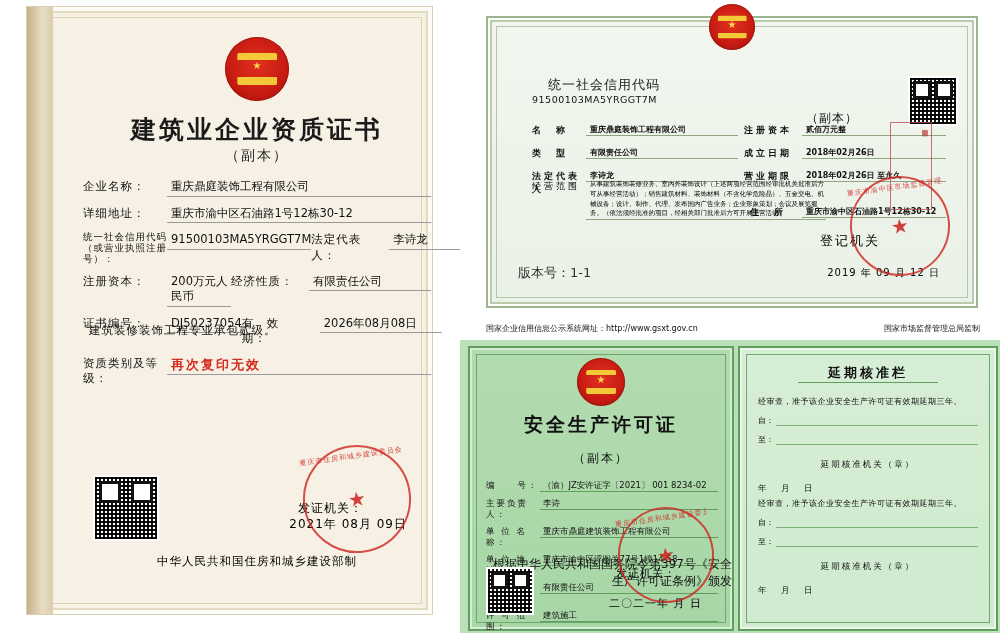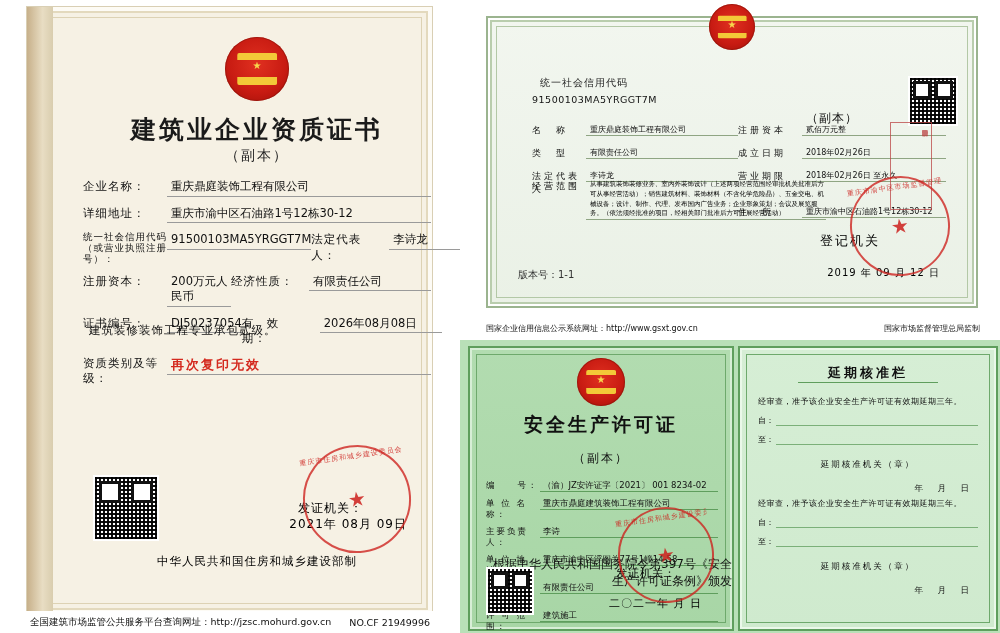--- a/index.html
+++ b/index.html
@@ -295,22 +295,22 @@
   }
   .lic-sub {
     position: absolute;
     right: 118px; top: 92px;
     font-size: 12px;
     letter-spacing: 1px;
     color: #111;
   }
   .lic-creditlabel {
     position: absolute;
-    left: 52px; top: 58px;
-    font-size: 10px;
+    left: 60px; top: 58px;
+    font-size: 13px;
     letter-spacing: 1px;
     color: #222;
   }
   .lic-creditno {
     position: absolute;
     left: 44px; top: 76px;
     font-size: 9.5px;
     letter-spacing: .5px;
     color: #111;
   }
@@ -323,40 +323,41 @@
     position: absolute;
     left: 44px; top: 106px;
     right: 30px;
     font-size: 8px;
     color: #111;
   }
   .lic-line {
     display: flex;
     margin-bottom: 10px;
     align-items: flex-start;
+    font-weight: bold;
   }
   .lic-line .k {
     width: 54px;
     flex: 0 0 54px;
     letter-spacing: 3px;
     font-size: 9px;
   }
   .lic-line .v {
     flex: 1;
     border-bottom: 1px solid #8fa583;
     padding-left: 4px;
     font-size: 8px;
     min-height: 11px;
   }
   .lic-line .k2 {
     width: 60px;
     flex: 0 0 60px;
     letter-spacing: 3px;
     font-size: 9px;
-    text-align: left;
+    text-align: center;
     padding-right: 4px;
   }
   .lic-line .v2 {
     flex: 0 0 140px;
     border-bottom: 1px solid #8fa583;
     padding-left: 4px;
     font-size: 8px;
     min-height: 11px;
   }
   .lic-scope {
@@ -403,21 +404,21 @@
     font-size: 10px;
     letter-spacing: 1px;
   }
   .lic-seal {
     right: 26px; bottom: 30px;
     width: 96px; height: 96px;
   }
   .lic-note-left {
     position: absolute;
     left: 30px; bottom: 24px;
-    font-size: 10px;
+    font-size: 13px;
     color: #333;
   }
   .lic-foot {
     position: absolute;
     left: 26px; right: 20px;
     bottom: 6px;
     display: flex;
     justify-content: space-between;
     font-size: 8px;
     color: #111;
@@ -573,21 +574,21 @@
   }
   .sr-line .k { width: 18px; flex: 0 0 18px; }
   .sr-line .v { flex: 1; border-bottom: 1px solid #7bb079; }
   .sr-approver {
     text-align: center;
     font-size: 8.5px;
     letter-spacing: 2px;
     margin-top: 14px;
   }
   .sr-date {
-    text-align: right;
+    text-align: left;
     font-size: 8.5px;
     letter-spacing: 3px;
     margin-top: 12px;
     padding-right: 6px;
   }
 </style>
 </head>
 <body>
 
 <div class="page">
@@ -644,24 +645,20 @@
         <div class="cl-issuer">发证机关：</div>
         <div class="cl-date">2021年 08月 09日</div>
         <div class="cl-ministry">中华人民共和国住房和城乡建设部制</div>
 
         <div class="seal cl-seal">
           <span class="sealtext">重庆市住房和城乡建设委员会</span>
           <span class="sealstar">★</span>
         </div>
       </div>
     </div>
-    <div class="cl-footer">
-      <span>全国建筑市场监管公共服务平台查询网址：http://jzsc.mohurd.gov.cn</span>
-      <span>NO.CF  21949996</span>
-    </div>
   </div>
 
   <div class="lic">
     <div class="lic-frame">
       <div class="emblem lic-emblem">
         <span class="star">★</span>
       </div>
 
       <div class="lic-creditlabel">统一社会信用代码</div>
       <div class="lic-creditno">91500103MA5YRGGT7M</div>
@@ -728,26 +725,26 @@
       </div>
       <div class="safe-title">安全生产许可证</div>
       <div class="safe-sub">（副本）</div>
 
       <div class="safe-fields">
         <div class="safe-row">
           <div class="k">编　　号：</div>
           <div class="v">（渝）JZ安许证字〔2021〕 001 8234-02</div>
         </div>
         <div class="safe-row">
+          <div class="k">主要负责人：</div>
+          <div class="v">李诗</div>
+        </div>
+        <div class="safe-row">
           <div class="k">单 位 名 称：</div>
           <div class="v">重庆市鼎庭建筑装饰工程有限公司</div>
-        </div>
-        <div class="safe-row">
-          <div class="k">主要负责人：</div>
-          <div class="v">李诗</div>
         </div>
         <div class="safe-row">
           <div class="k">单 位 地 址：</div>
           <div class="v">重庆市渝中区浮图关77号1幢14-58</div>
         </div>
         <div class="safe-row">
           <div class="k">经 济 类 型：</div>
           <div class="v">有限责任公司</div>
         </div>
         <div class="safe-row">

